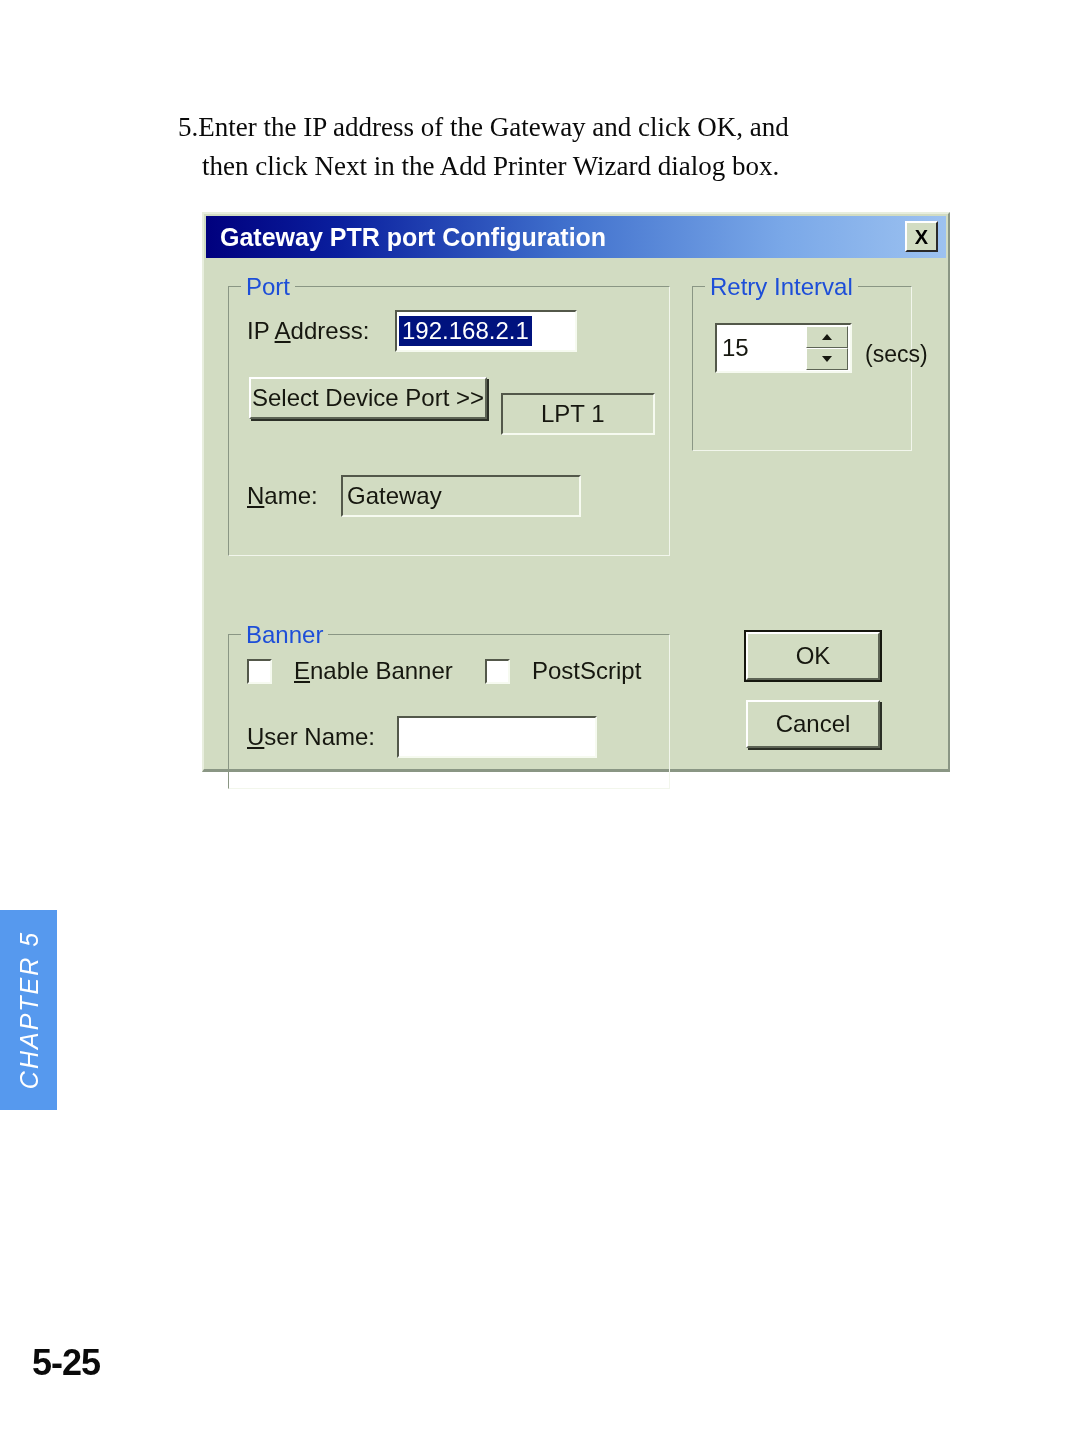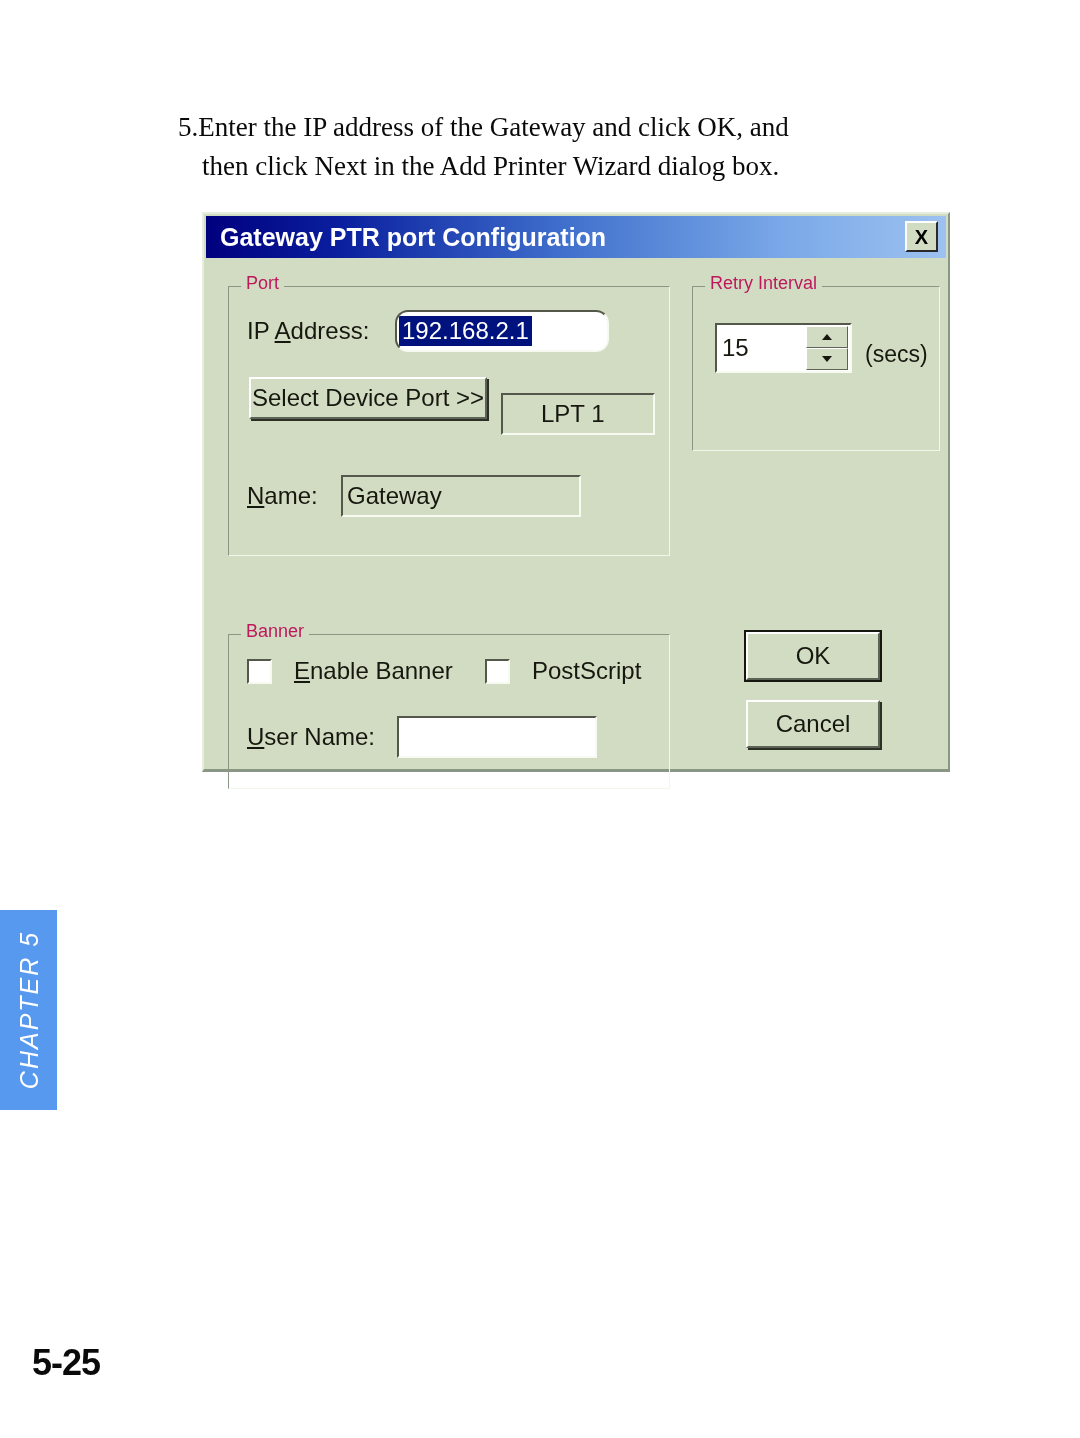--- a/index.html
+++ b/index.html
@@ -96,27 +96,27 @@
     border-bottom-color: #f2f6ec;
     box-sizing: border-box;
   }
   .groupbox .legend {
     position: absolute;
     top: -14px;
     left: 12px;
     background: #d2dcc2;
     padding: 0 5px;
     font-family: "Liberation Sans", sans-serif;
-    font-size: 18px;
-    color: #be185d;
+    font-size: 24px;
+    color: #1d4ed8;
     white-space: nowrap;
   }
 
   #group-port   { left: 24px;  top: 72px;  width: 442px; height: 270px; }
-  #group-retry  { left: 488px; top: 72px;  width: 248px; height: 165px; }
+  #group-retry  { left: 488px; top: 72px;  width: 220px; height: 165px; }
   #group-banner { left: 24px;  top: 420px; width: 442px; height: 155px; }
 
   
   .field-label {
     position: absolute;
     font-family: "Liberation Sans", sans-serif;
     font-size: 24px;
     color: #16170f;
     white-space: nowrap;
   }
@@ -318,21 +318,21 @@
     </div>
   </div>
 
   <div class="groupbox" id="group-port">
     <span class="legend">Port</span>
 
     <div class="field-label" style="left:18px; top:30px;">
       <span>IP </span><u>A</u><span>ddress:</span>
     </div>
 
-    <div class="textbox" style="left:166px; top:23px; width:214px; height:42px;border-radius:13px;">
+    <div class="textbox" style="left:166px; top:23px; width:182px; height:42px;">
       <span class="val selected">192.168.2.1</span>
     </div>
 
     <div class="button" style="left:20px; top:90px; width:238px; height:42px;">
       <span>Select Device Port &gt;&gt;</span>
     </div>
 
     <div class="textbox flat" style="left:272px; top:106px; width:154px; height:42px;padding-left:34px;">
       <span class="val">LPT 1</span>
     </div>

